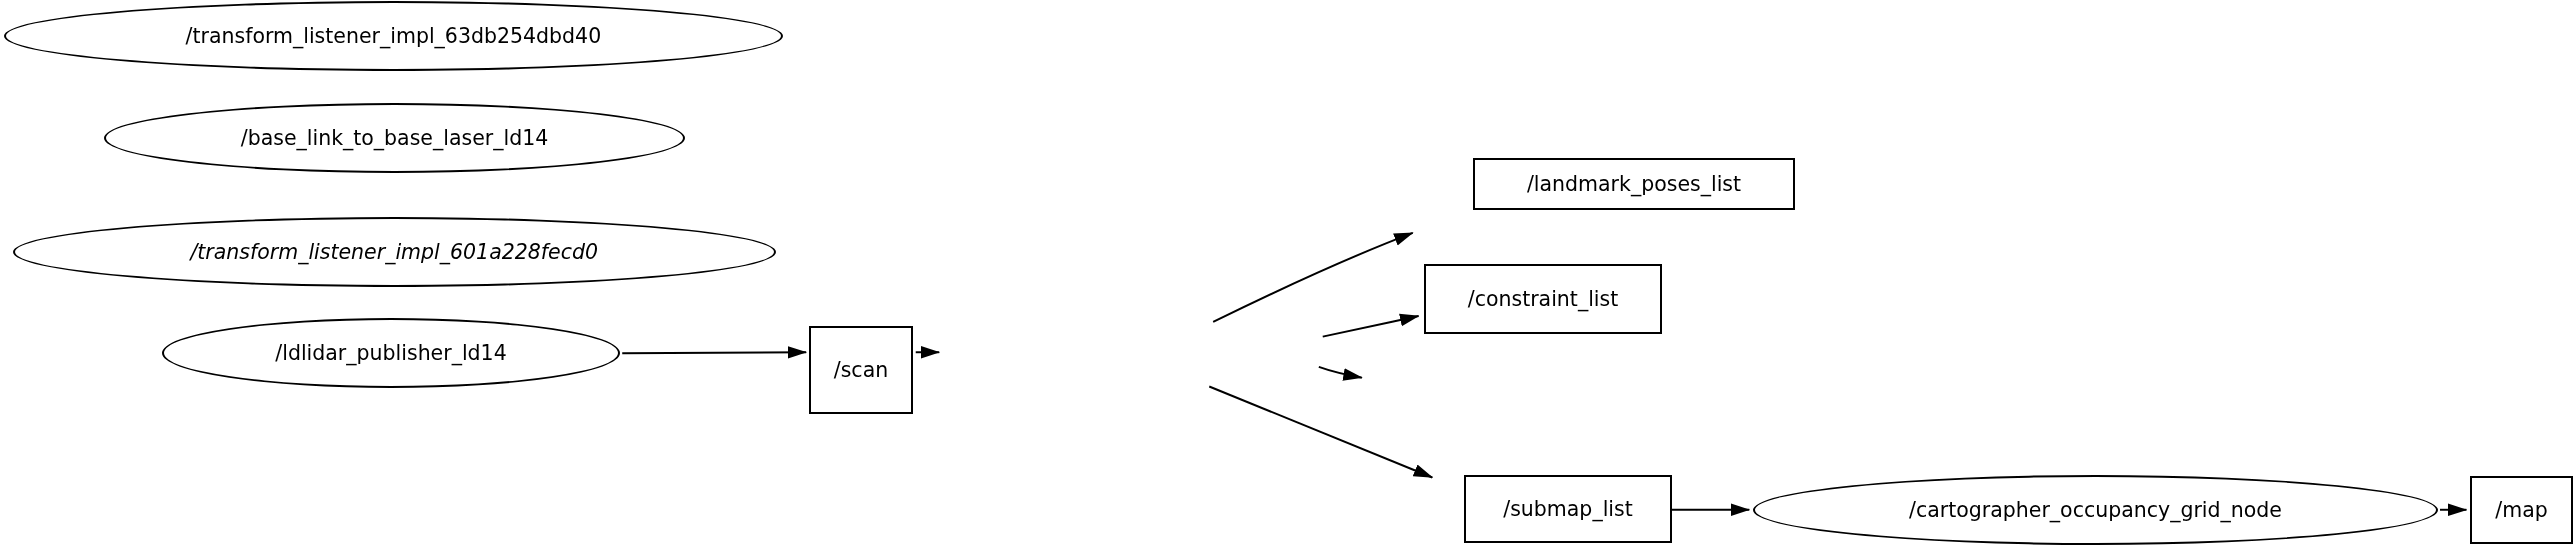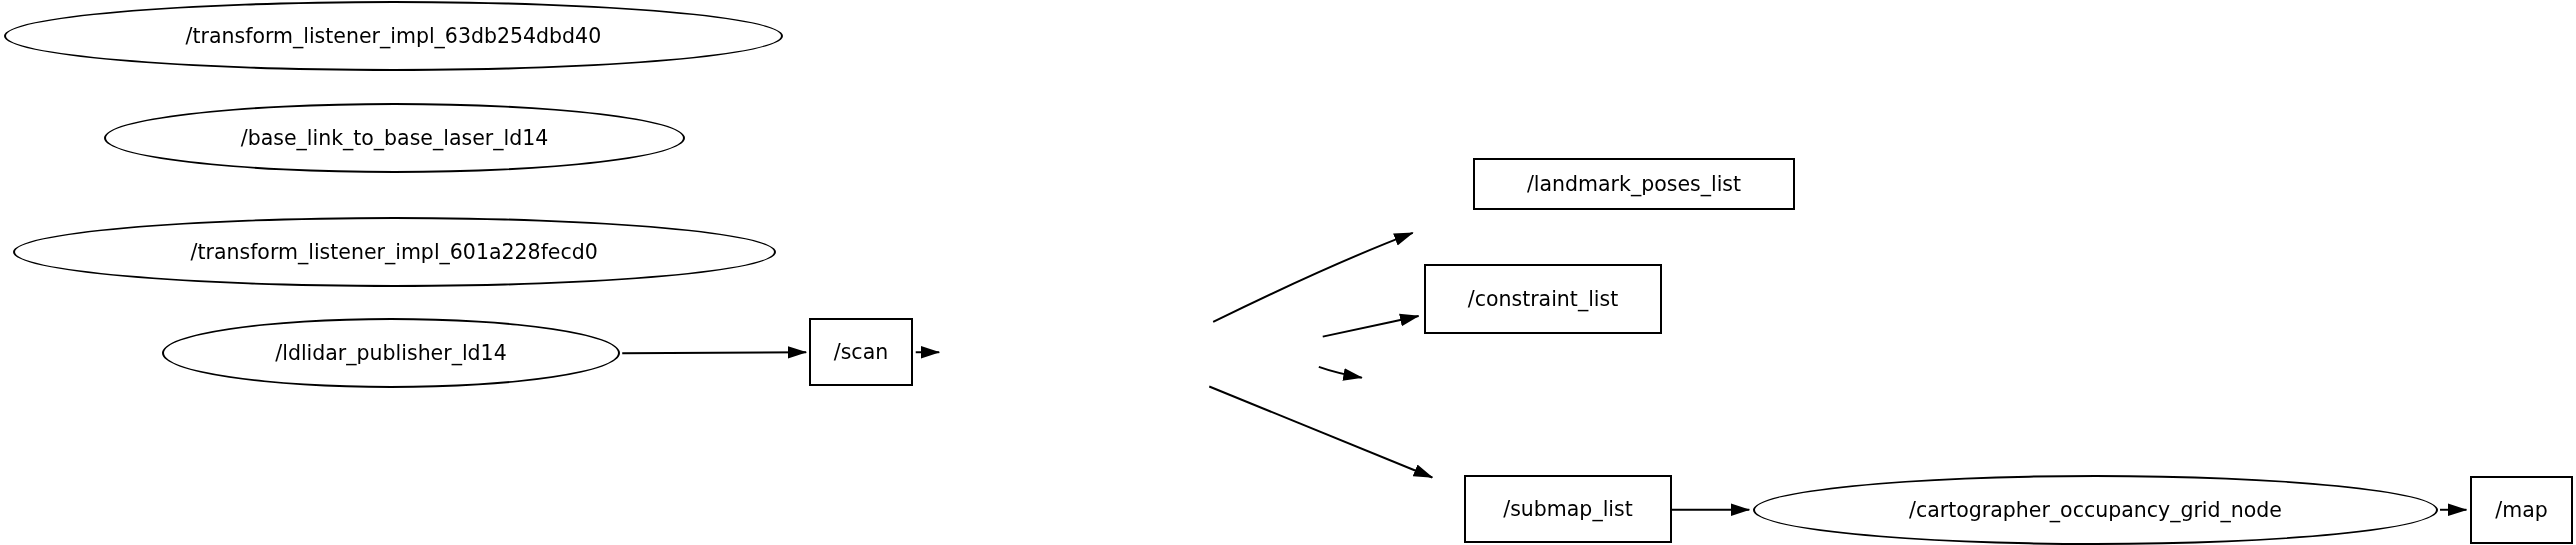--- a/index.html
+++ b/index.html
@@ -43,25 +43,25 @@
     <path class="edge" d="M 1348 375 C 1362 380 1375 383 1392 386" marker-end="url(#arrow)"></path>
     <path class="edge" d="M 1236 395 L 1464 488" marker-end="url(#arrow)"></path>
     <path class="edge" d="M 1687 521 L 1788 521" marker-end="url(#arrow)"></path>
     <path class="edge" d="M 2494 521 L 2521 521" marker-end="url(#arrow)"></path>
   </svg>
 
   <div class="node ellipse" style="left:3.9px;top:1px;width:779px;height:70px;">/transform_listener_impl_63db254dbd40</div>
 
   <div class="node ellipse" style="left:104px;top:103px;width:581px;height:70px;">/base_link_to_base_laser_ld14</div>
 
-  <div class="node ellipse" style="left:12.7px;top:217px;width:763px;height:70px;">/transform_listener_impl_601a228fecd0</div>
+  <div class="node ellipse" style="left:12.7px;top:217px;width:763px;height:70px;font-style:italic;">/transform_listener_impl_601a228fecd0</div>
 
   <div class="node ellipse" style="left:162px;top:318px;width:458px;height:70px;">/ldlidar_publisher_ld14</div>
 
-  <div class="node" style="left:809px;top:318px;width:104px;height:68px;">/scan</div>
+  <div class="node" style="left:809px;top:326px;width:104px;height:88px;">/scan</div>
 
 
   <div class="node" style="left:1436px;top:158px;width:322px;height:52px;margin-left:37px;">/landmark_poses_list</div>
 
   <div class="node" style="left:1424px;top:264px;width:238px;height:70px;">/constraint_list</div>
 
 
   <div class="node" style="left:1464px;top:475px;width:208px;height:68px;">/submap_list</div>
 
   <div class="node" style="left:2470px;top:476px;width:103px;height:68px;">/map</div>

